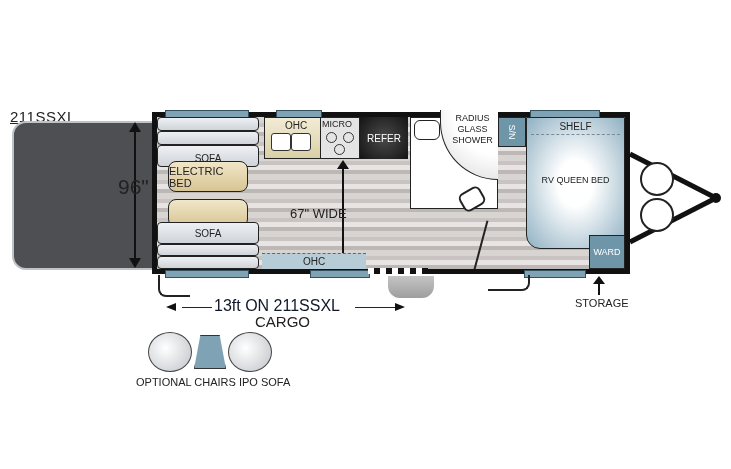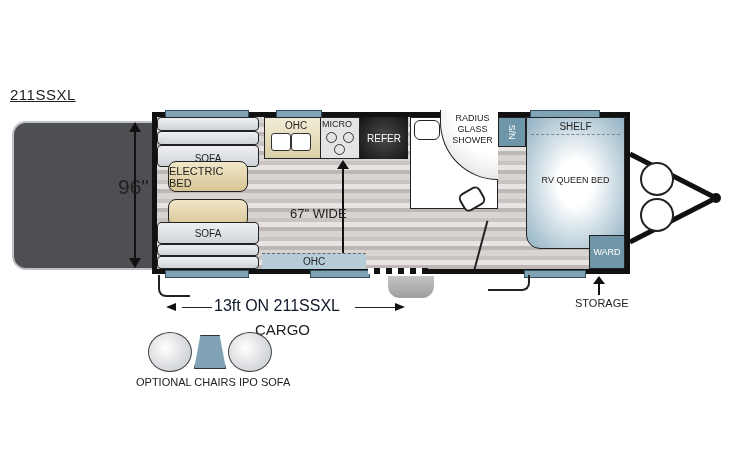--- a/index.html
+++ b/index.html
@@ -1,18 +1,18 @@
 <!DOCTYPE html>
 <html><head>
 <meta charset="utf-8">
 <style>
   html,body{margin:0;padding:0;background:#fff;}
   body{width:731px;height:469px;position:relative;overflow:hidden;font-family:"Liberation Sans",sans-serif;color:#222;}
   .abs{position:absolute;}
-  .model{left:10px;top:86px;font-size:15px;letter-spacing:0.5px;color:#222;text-decoration:underline;}
+  .model{left:10px;top:108px;font-size:15px;letter-spacing:0.5px;color:#222;text-decoration:underline;}
   .cargo-door{left:12px;top:121px;width:142px;height:149px;background:#4d4f53;border:2px solid #bfc2c6;border-radius:14px 0 0 14px;box-sizing:border-box;}
   .dim96{left:118px;top:175px;font-size:21px;color:#222;background:transparent;}
   .vline{left:134px;top:126px;width:2px;height:140px;background:#111;}
   .arrow-up{left:129px;top:122px;width:0;height:0;border-left:6px solid transparent;border-right:6px solid transparent;border-bottom:10px solid #111;}
   .arrow-down{left:129px;top:258px;width:0;height:0;border-left:6px solid transparent;border-right:6px solid transparent;border-top:10px solid #111;}
   .shell{left:152px;top:112px;width:478px;height:162px;background:#111;}
   .floor{left:157px;top:117px;width:468px;height:152px;background:repeating-linear-gradient(180deg,#d8d4d2 0px,#d8d4d2 6px,#c9c4c2 6px,#c9c4c2 10px,#e7e4e3 10px,#e7e4e3 15px,#bdb7b5 15px,#bdb7b5 19px);}
   .slide{background:#7fa3b4;border:1px solid #33505e;height:6px;}
   .sofa-block{left:157px;width:102px;background:linear-gradient(180deg,#eef0f3,#cfd4da);border:1.5px solid #222;border-radius:4px;box-sizing:border-box;}
   .sofa-label{font-size:10px;text-align:center;color:#222;}
@@ -34,21 +34,21 @@
   .bed-q-label{font-size:9px;color:#222;}
   .ward{left:589px;top:235px;width:36px;height:34px;background:#6f96a8;border:1.5px solid #222;box-sizing:border-box;}
   .ward-label{font-size:9px;color:#fff;}
   .ohc-bottom{left:262px;top:253px;width:104px;height:16px;background:#b6cdd8;border-top:1px dashed #666;box-sizing:border-box;}
   .small-label{font-size:10px;color:#222;}
   .wide-line{left:342px;top:162px;width:2px;height:104px;background:#111;}
   .wide-label{left:290px;top:206px;font-size:13px;color:#222;background:transparent;}
   .tank{width:34px;height:34px;border:2px solid #222;border-radius:50%;background:#fff;box-sizing:border-box;}
   .storage-label{left:575px;top:297px;font-size:11px;color:#222;}
   .storage-arrow{left:598px;top:279px;width:2px;height:16px;background:#111;}
-  .cargo-label{left:255px;top:313px;font-size:15px;color:#222;margin-top:8px;}
+  .cargo-label{left:255px;top:313px;font-size:15px;color:#222;}
   .chairs{left:148px;top:328px;width:130px;height:48px;}
   .chair{width:44px;height:40px;border:1.5px solid #444;border-radius:50%;background:radial-gradient(circle at 40% 40%,#fff,#bfc3c8);box-sizing:border-box;}
   .table{width:32px;height:34px;background:#7fa3b4;border:1.5px solid #333;box-sizing:border-box;clip-path:polygon(20% 0,80% 0,100% 100%,0 100%);}
   .chairs-label{left:136px;top:376px;font-size:11px;color:#222;}
   .step{left:388px;top:276px;width:46px;height:22px;background:linear-gradient(180deg,#c4c4c4,#9e9e9e);border-radius:0 0 12px 12px;}
   .door-gap{left:368px;top:268px;width:60px;height:6px;background:repeating-linear-gradient(90deg,#fff 0 6px,#111 6px 12px);}
 </style>
 </head>
 <body>
 

